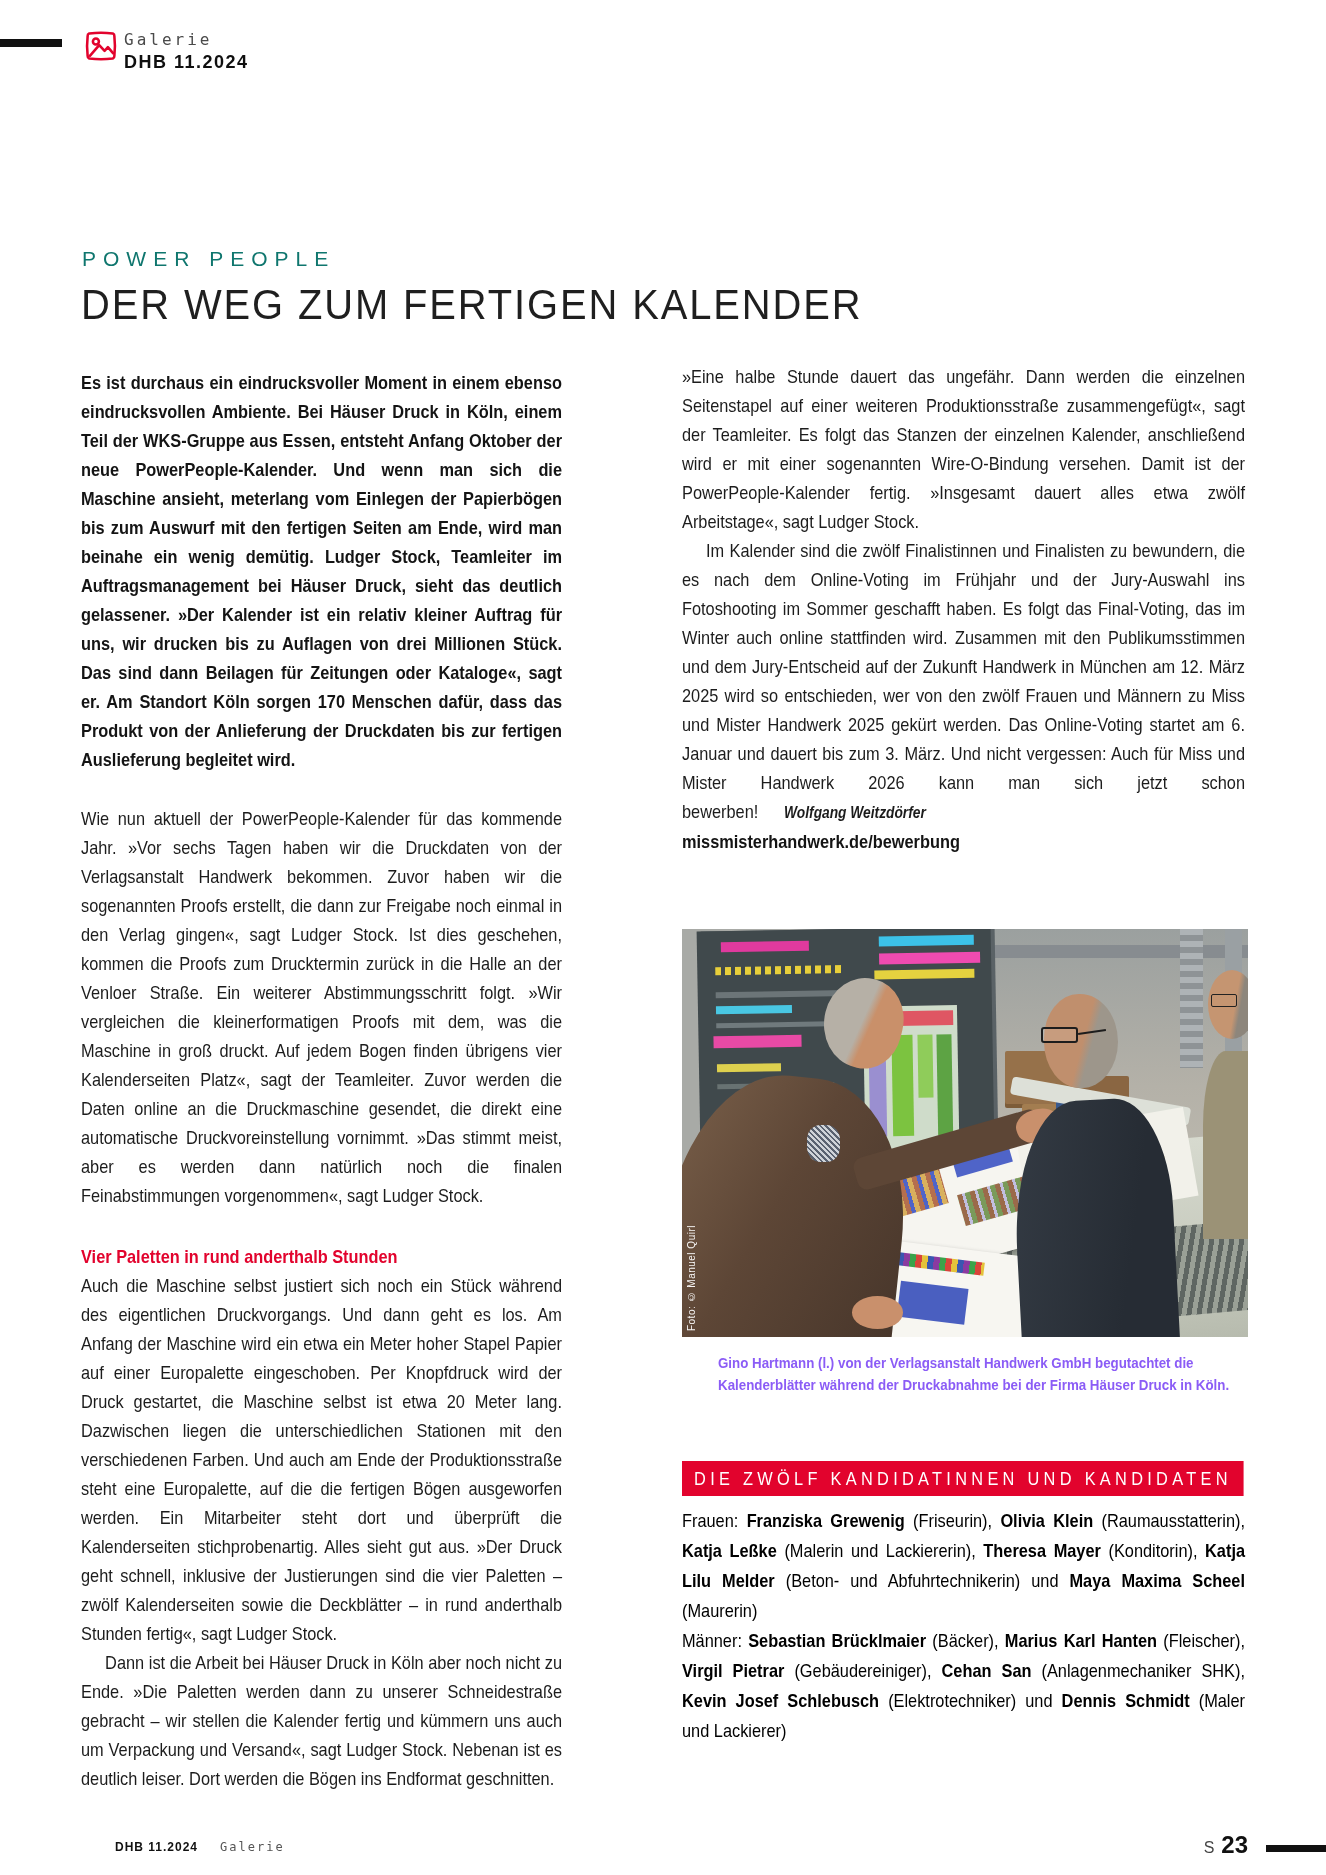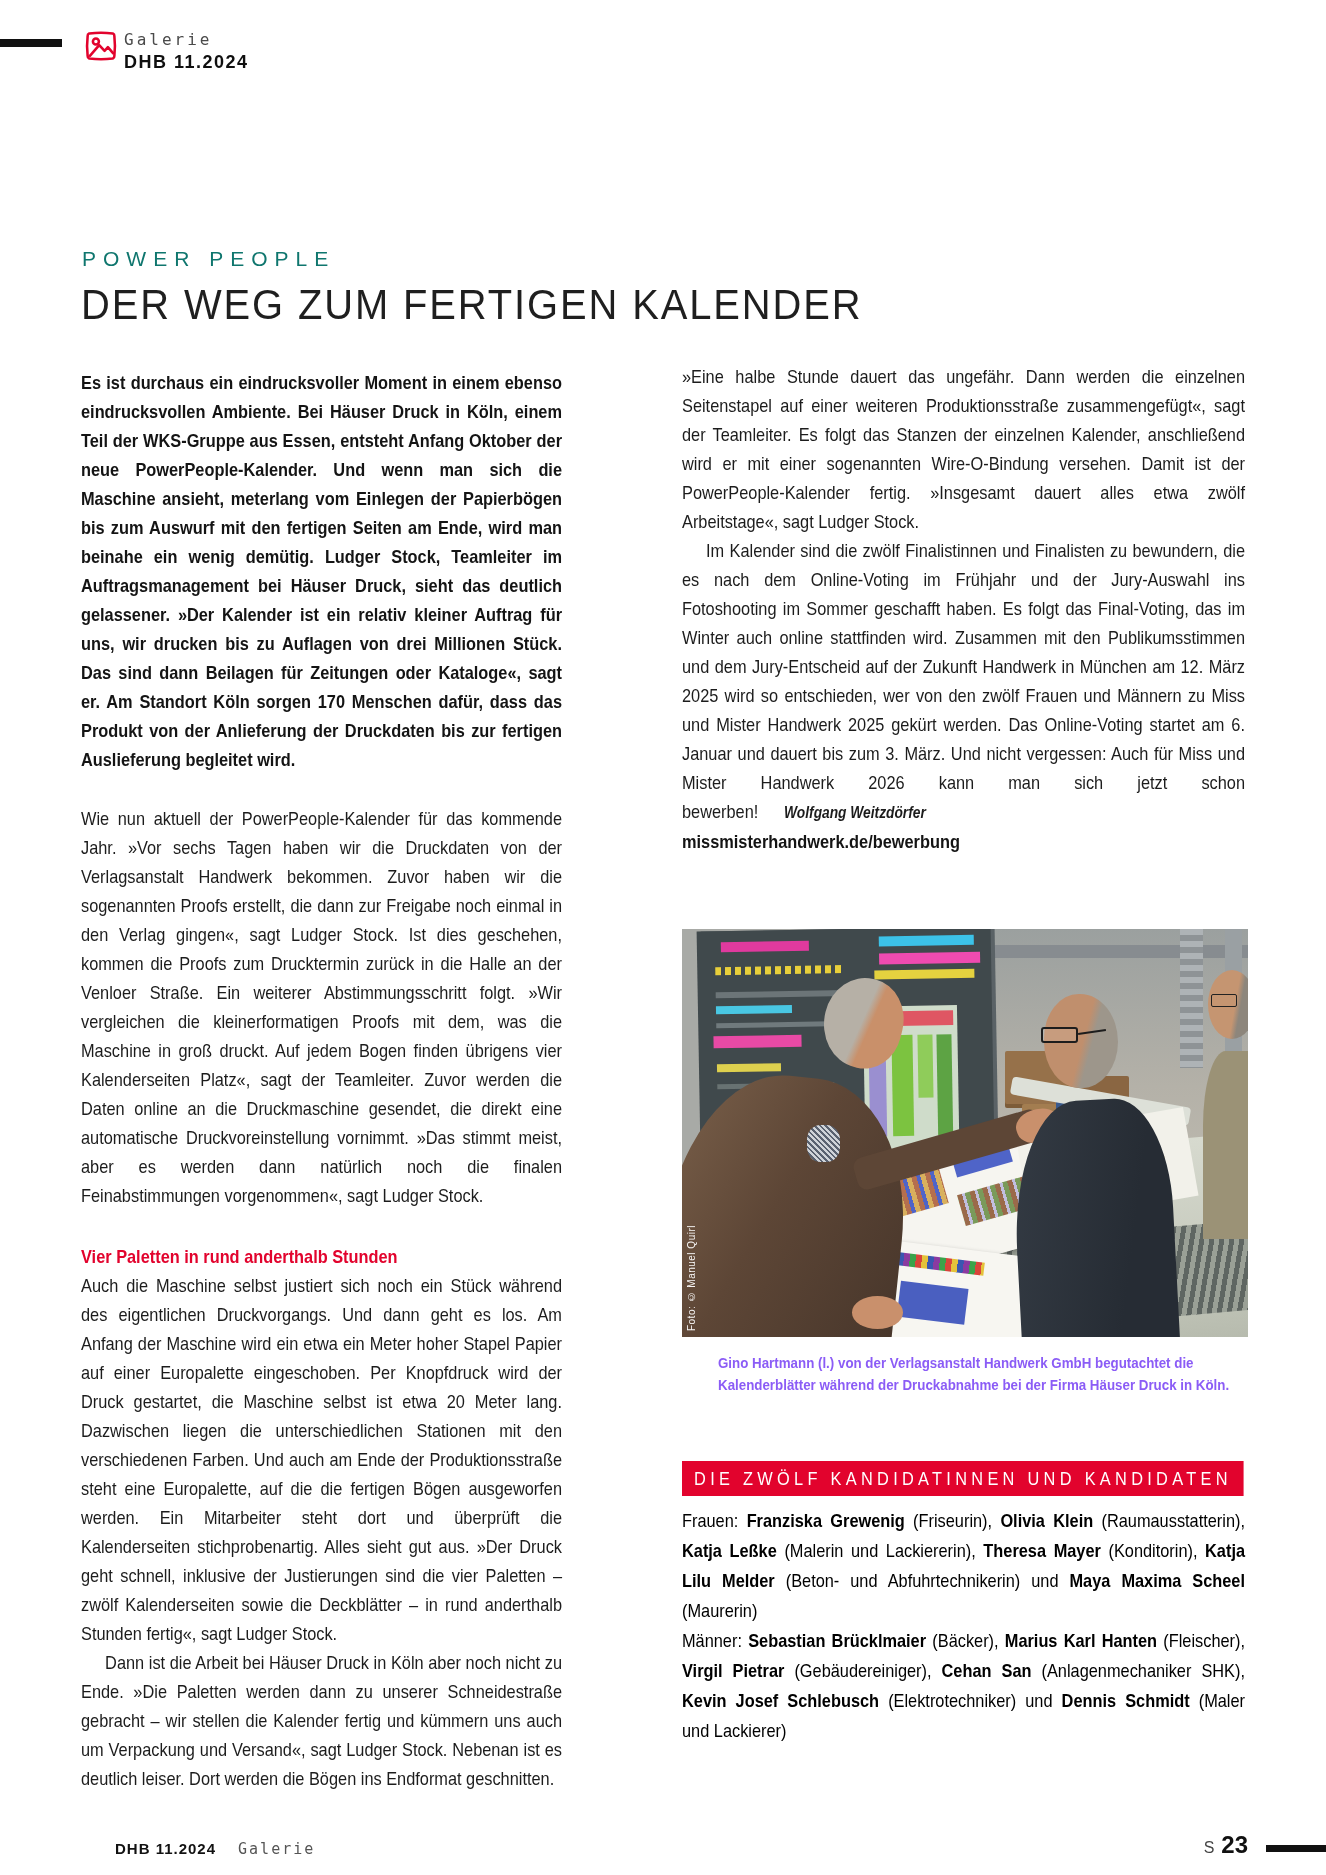--- a/index.html
+++ b/index.html
@@ -41,21 +41,21 @@
   .caption { position:absolute; left:682px; top:1352px; width:566px; font-size:15.5px; font-weight:bold;
              line-height:22px; color:#8b5cf6;margin-left:36px; }
   
   .banner-wrap { position:absolute; left:682px; top:1461px; width:660px; }
   .banner { display:inline-block; background:#e2032d; color:#fff; font-size:19px; letter-spacing:5px;
             padding:7px 14px 6px 14px; }
   .names { position:absolute; left:682px; top:1506px; width:563px; font-size:19px; line-height:30px;
            text-align:justify; color:#000000; }
   .names .b { font-weight:bold; }
   
-  .footer-left { position:absolute; left:115px; top:1840px; font-size:15px; }
+  .footer-left { position:absolute; left:115px; top:1840px; font-size:12px; }
   .footer-left .f-issue { font-weight:bold; letter-spacing:1px; color:#111; }
   .footer-left .f-section { font-family:"DejaVu Sans Mono", monospace; color:#555; letter-spacing:2px; margin-left:22px; }
   .footer-page { position:absolute; right:78px; top:1831px; }
   .footer-page .s { font-size:16px; color:#444; margin-right:7px; }
   .footer-page .num { font-size:24px; font-weight:bold; color:#111; }
   .edge-bar-right { position:absolute; right:0; top:1845px; width:60px; height:7px; background:#111; }
 </style>
 </head>
 <body>
 

